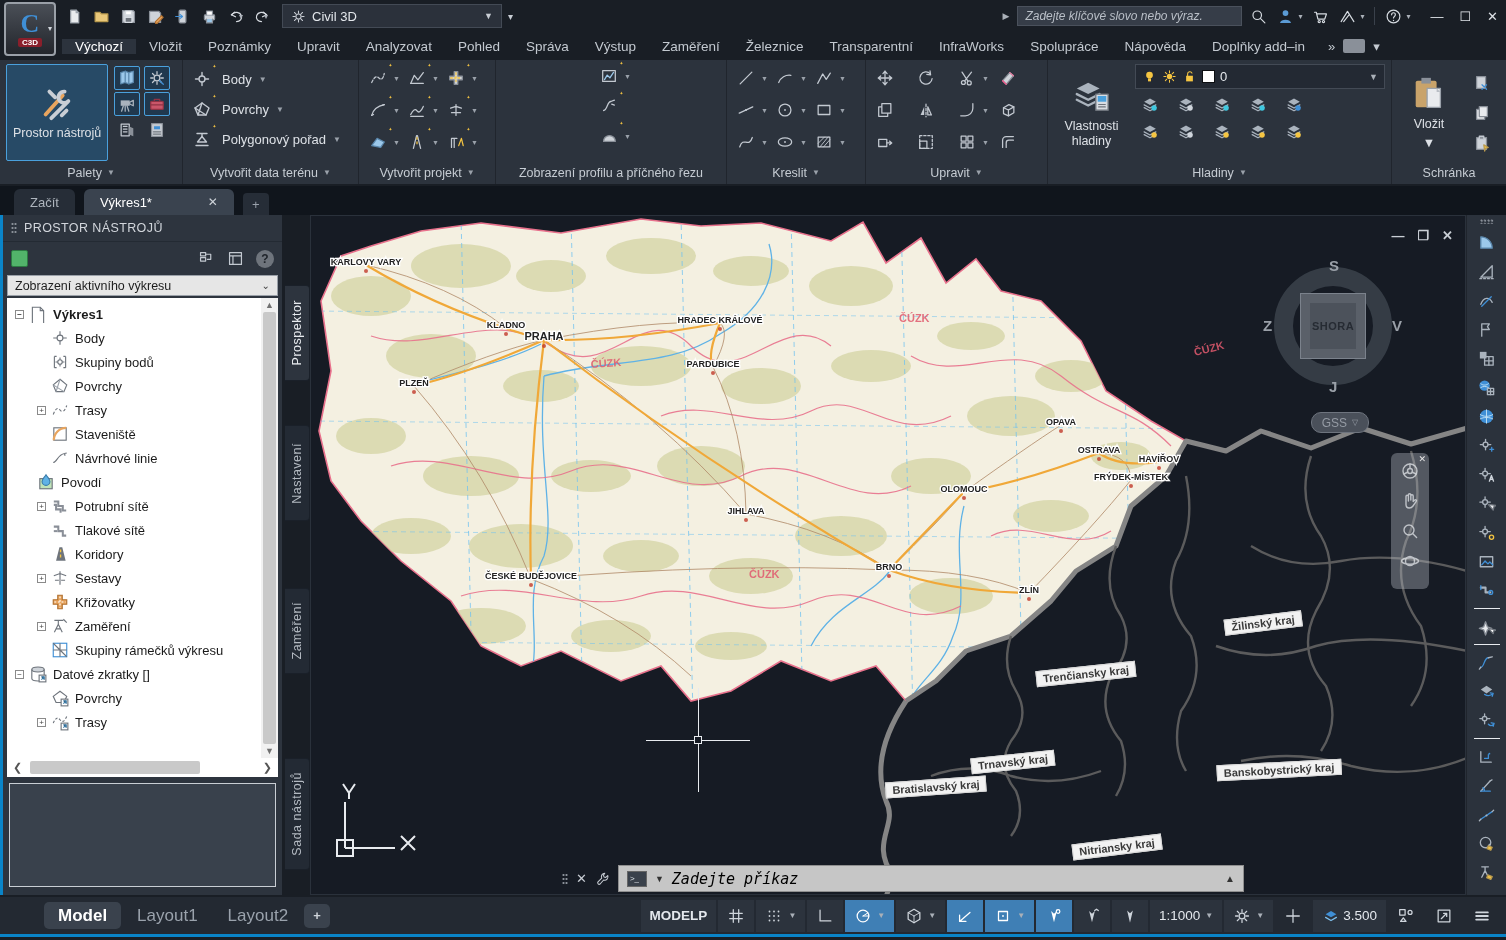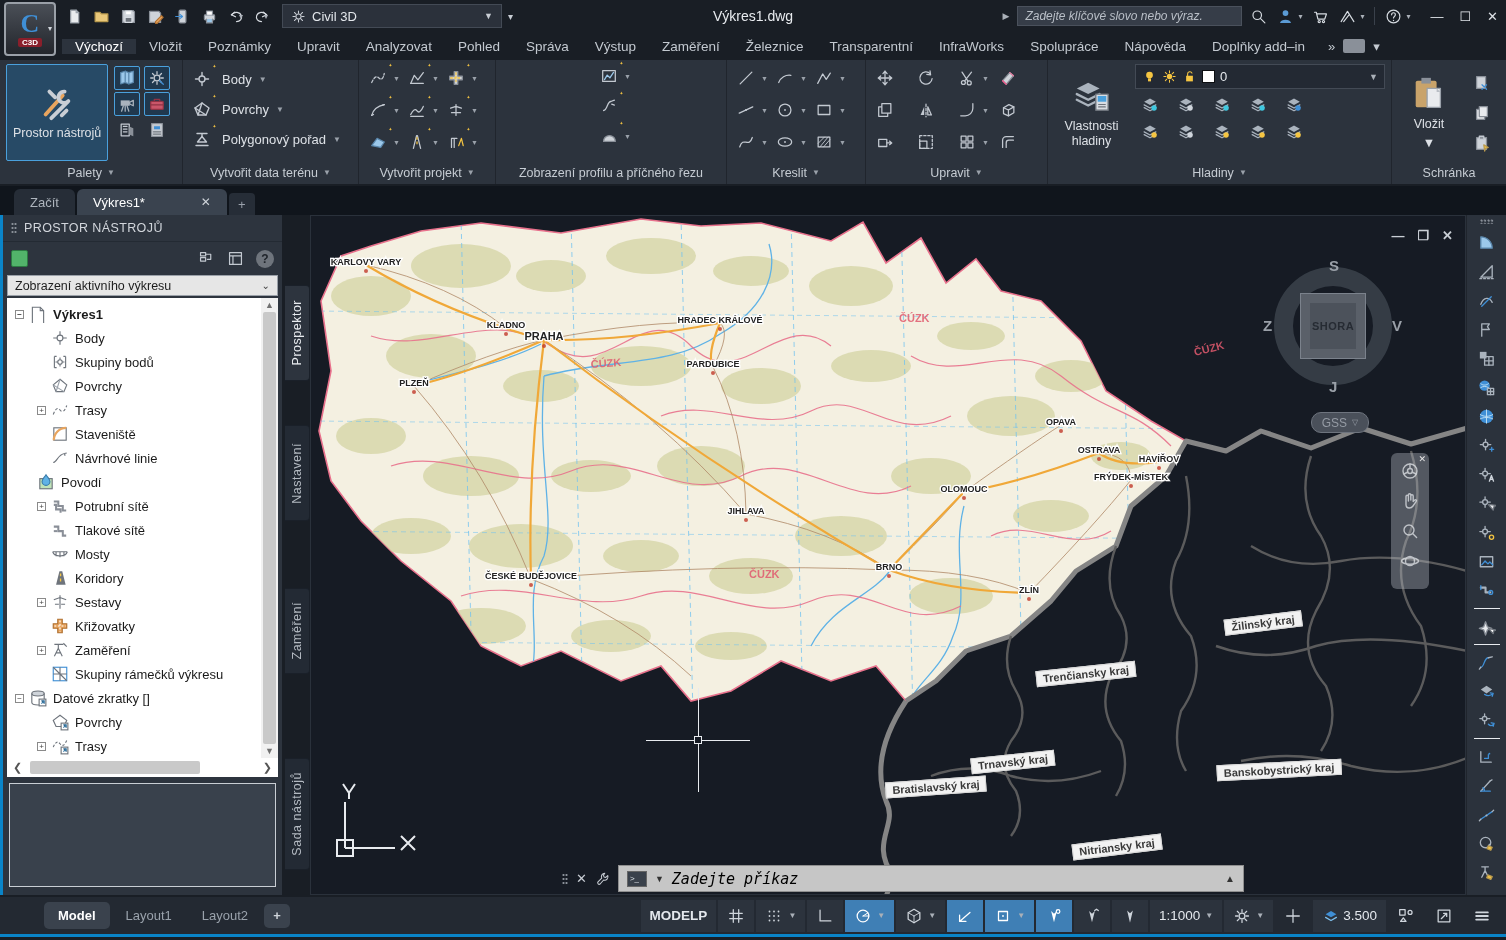--- a/index.html
+++ b/index.html
@@ -55,21 +55,21 @@
   .grid4{display:grid;grid-template-columns:repeat(4,1fr);column-gap:6px;row-gap:2px;align-content:start;padding-top:2px}
   .cell{display:flex;align-items:center;gap:2px}
   .cell .da{font-size:7px;color:#9aa1aa}
   .spark{position:absolute;right:-3px;top:-4px;width:10px;height:10px}
   .lyrcombo{display:flex;align-items:center;gap:5px;background:#232933;border:1px solid #434a55;height:25px;padding:0 6px;width:250px}
   .lyrcombo .swatch{width:13px;height:13px;background:#fff;border:1px solid #0d0f12}
   .lyrcombo .val{color:#e4e8ec}
   .lyrcombo .arr{margin-left:auto;color:#aab0b8;font-size:9px}
   .lyrcombo .ic{width:15px;height:15px}
   
-  #filetabs{position:absolute;left:0;top:186px;width:1506px;height:29px;background:#10151c;display:flex;align-items:flex-end;padding-left:14px;gap:2px}
+  #filetabs{position:absolute;left:0;top:186px;width:1506px;height:29px;background:#10151c;display:flex;align-items:flex-end;padding-left:14px;gap:9px}
   .ftab{height:26px;padding:0 16px;display:flex;align-items:center;gap:10px;border-radius:6px 6px 0 0;background:#262d37;color:#aeb5bd;font-size:13px}
   .ftab.active{background:#3a434f;color:#fff;min-width:150px;justify-content:space-between}
   .ftab .x{font-size:12px;color:#cfd4da}
   .ftab-add{width:26px;height:22px;background:#262d37;border-radius:4px 4px 0 0;display:flex;align-items:center;justify-content:center;color:#9aa1ab;margin-bottom:0}
   
   #palette{position:absolute;left:0;top:215px;width:282px;height:680px;background:#2d343e;border-left:3px solid #0a84c8;display:flex;flex-direction:column}
   #pal-title{height:27px;display:flex;align-items:center;gap:7px;padding:0 8px;color:#d2d6dc;font-size:12.5px;letter-spacing:.4px;border-bottom:1px solid #232a33}
   .gripv{display:inline-block;width:6px;height:12px;background:radial-gradient(circle at 1.5px 2px,#8a9099 1px,transparent 1.2px) 0 0/3px 4px}
   #pal-toolbar{height:33px;display:flex;align-items:center;padding:0 8px;gap:10px}
   #pal-toolbar .cube{width:17px;height:17px;background:#52b36a;border:1px solid #2c7a42;border-radius:2px}
@@ -126,21 +126,21 @@
   #cmdbar .up{margin-left:auto;color:#333;font-size:10px}
   
   #righttb{position:absolute;right:0;top:215px;width:40px;height:680px;background:#2b323c;border-left:1px solid #20252d;display:flex;flex-direction:column;align-items:center;padding-top:4px}
   #righttb .grip{width:14px;height:5px;background:radial-gradient(circle at 1.5px 1.5px,#8a9099 1px,transparent 1.2px) 0 0/3.5px 3.5px;margin-bottom:4px}
   #righttb .rbtn{width:30px;height:29px;display:flex;align-items:center;justify-content:center}
   #righttb .rbtn .ic{width:19px;height:19px;color:#aab3bd}
   #righttb .sep{width:26px;height:1px;background:#e8ebef;margin:3px 0}
   
   #statusbar{position:absolute;left:0;top:897px;width:1506px;height:40px;background:#232932;display:flex;align-items:center;border-bottom:3px solid #0a84c8}
   #lytabs{display:flex;align-items:flex-end;gap:2px;padding-left:44px;height:100%;align-items:center}
-  .ltab{height:27px;padding:0 14px;display:flex;align-items:center;border-radius:5px;color:#9aa2ac;font-size:13px}
+  .ltab{height:27px;padding:0 14px;display:flex;align-items:center;border-radius:5px;color:#9aa2ac;font-size:17px}
   .ltab.active{background:#3a424d;color:#fff;font-weight:bold}
   .ltab-add{width:26px;height:24px;border-radius:5px;background:#3a424d;color:#cfd4da;display:flex;align-items:center;justify-content:center;font-weight:bold}
   #stright{margin-left:auto;display:flex;align-items:center;height:100%;gap:2px;padding-right:6px}
   .chip{height:32px;display:flex;align-items:center;padding:0 9px;background:#2c333d;color:#e4e8ed;font-size:13.5px;gap:3px}
   .chip.plain{background:transparent}
   .chip .ic{width:18px;height:18px;color:#cfd5dc}
   .chip.on{background:#3f7fb5}
   .chip.on .ic{color:#fff}
   .chip .da{font-size:8px;color:#aab0b8;margin-left:2px}
   
@@ -250,21 +250,20 @@
           <circle cx="10" cy="14.7" r=".8" fill="currentColor" stroke="none"></circle>
         </svg>
       <span class="ddm">▾</span>
       <div class="winbtns">
         <span>—</span>
         <span>☐</span>
         <span>✕</span>
       </div>
     </div>
   </div>
-  <div id="doctitle">Výkres1.dwg</div>
 
   <div id="ribbontabs">
       <div class="rtab active">Výchozí</div>
       <div class="rtab">Vložit</div>
       <div class="rtab">Poznámky</div>
       <div class="rtab">Upravit</div>
       <div class="rtab">Analyzovat</div>
       <div class="rtab">Pohled</div>
       <div class="rtab">Správa</div>
       <div class="rtab">Výstup</div>
@@ -1008,27 +1007,20 @@
             </svg>
             <span>Potrubní sítě</span>
           </div>
           <div class="trow" style="padding-left:30px">
             <span class="noexp"></span>
             <svg class="ti" viewBox="0 0 16 16">
               <path d="M2.5 5h4v4h4v4h3" fill="none" stroke="#8a8f98" stroke-width="1.8"></path>
               <path d="M2.5 9h3" stroke="#8a8f98" stroke-width="1.8"></path>
             </svg>
             <span>Tlakové sítě</span>
-          </div>
-          <div class="trow" style="padding-left:30px">
-            <span class="noexp"></span>
-            <svg class="ti" viewBox="0 0 16 16">
-              <path d="M1.5 6h13M1.5 6c1.5 5 11.5 5 13 0M4.5 6v4M8 6v4.8M11.5 6v4" fill="none" stroke="#6e747c"></path>
-            </svg>
-            <span>Mosty</span>
           </div>
           <div class="trow" style="padding-left:30px">
             <span class="noexp"></span>
             <svg class="ti" viewBox="0 0 16 16">
               <path d="M4.5 14 L7.5 2h2.5L13 14z" fill="#6e747c" stroke="none"></path>
               <path d="M8.5 4v2.5M8.5 8.5V11" stroke="#f5c542" stroke-width="1.2"></path>
             </svg>
             <span>Koridory</span>
           </div>
           <div class="trow" style="padding-left:30px">

